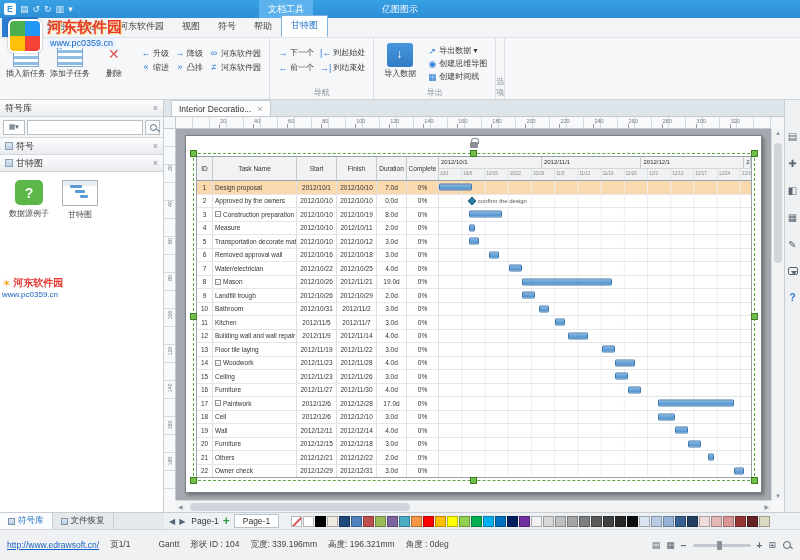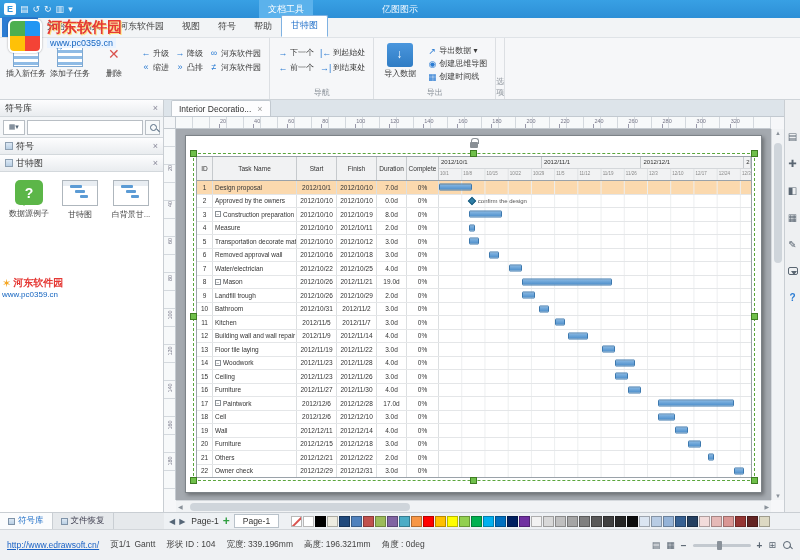--- a/index.html
+++ b/index.html
@@ -350,28 +350,20 @@
           <div class="ds-ic">?</div>
           <div class="lbl">数据源例子</div>
         </div>
         <div class="item">
           <div class="g-th">
             <i style="left: 7px; top: 4px; width: 12px;"></i>
             <i style="left: 12px; top: 9px; width: 10px;"></i>
             <i style="left: 17px; top: 14px; width: 8px;"></i>
           </div>
           <div class="lbl">甘特图</div>
-        </div>
-        <div class="item">
-          <div class="g-th">
-            <i style="left: 7px; top: 4px; width: 12px;"></i>
-            <i style="left: 12px; top: 9px; width: 10px;"></i>
-            <i style="left: 17px; top: 14px; width: 8px;"></i>
-          </div>
-          <div class="lbl">白背景甘...</div>
         </div>
       </div>
   </div>
 
   <div id="rightStrip">
       <span class="rs-ic">▤</span>
       <span class="rs-ic">✚</span>
       <span class="rs-ic">◧</span>
       <span class="rs-ic">▦</span>
       <span class="rs-ic">✎</span>
@@ -840,21 +832,21 @@
         <span class="sw" style="background: rgb(229, 185, 183);"></span>
         <span class="sw" style="background: rgb(217, 150, 148);"></span>
         <span class="sw" style="background: rgb(150, 54, 52);"></span>
         <span class="sw" style="background: rgb(99, 36, 35);"></span>
         <span class="sw" style="background: rgb(221, 217, 195);"></span>
       </div>
   </div>
 
   <div id="statusbar">
     <span id="sbUrl">http://www.edrawsoft.cn/</span>
-    <span id="sbItems"><span style="margin-right: 4px;">页1/1</span><span style="margin-right: 11px;">Gantt</span><span style="margin-right: 11px;">形状 ID : 104</span><span style="margin-right: 11px;">宽度: 339.196mm</span><span style="margin-right: 11px; text-align: center;">高度: 196.321mm</span><span style="margin-right: 11px;">角度 : 0deg</span></span>
+    <span id="sbItems"><span style="margin-right: 28px;">页1/1</span><span style="margin-right: 11px;">Gantt</span><span style="margin-right: 11px;">形状 ID : 104</span><span style="margin-right: 11px;">宽度: 339.196mm</span><span style="margin-right: 11px; text-align: center;">高度: 196.321mm</span><span style="margin-right: 11px;">角度 : 0deg</span></span>
     <div class="sb-right">
       <span class="st-ic">▤</span>
       <span class="st-ic">▦</span>
       <span class="zi">−</span>
       <span class="track">
           <span class="thumb"></span>
         </span>
       <span class="zi">+</span>
       <span class="st-ic">⊞</span>
       <span class="magz"></span>

